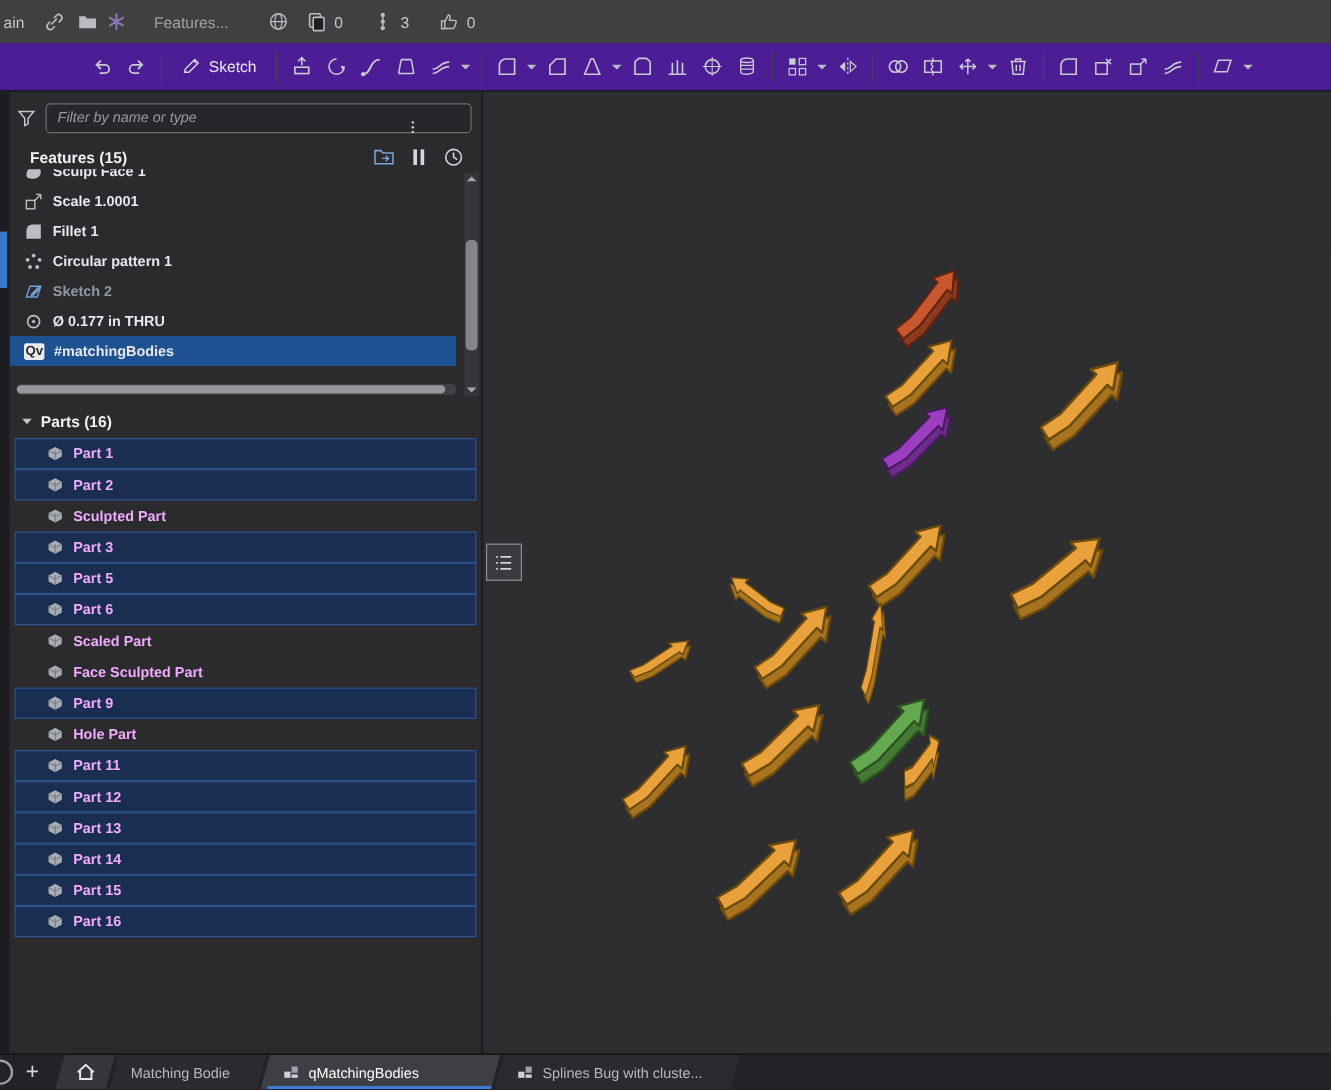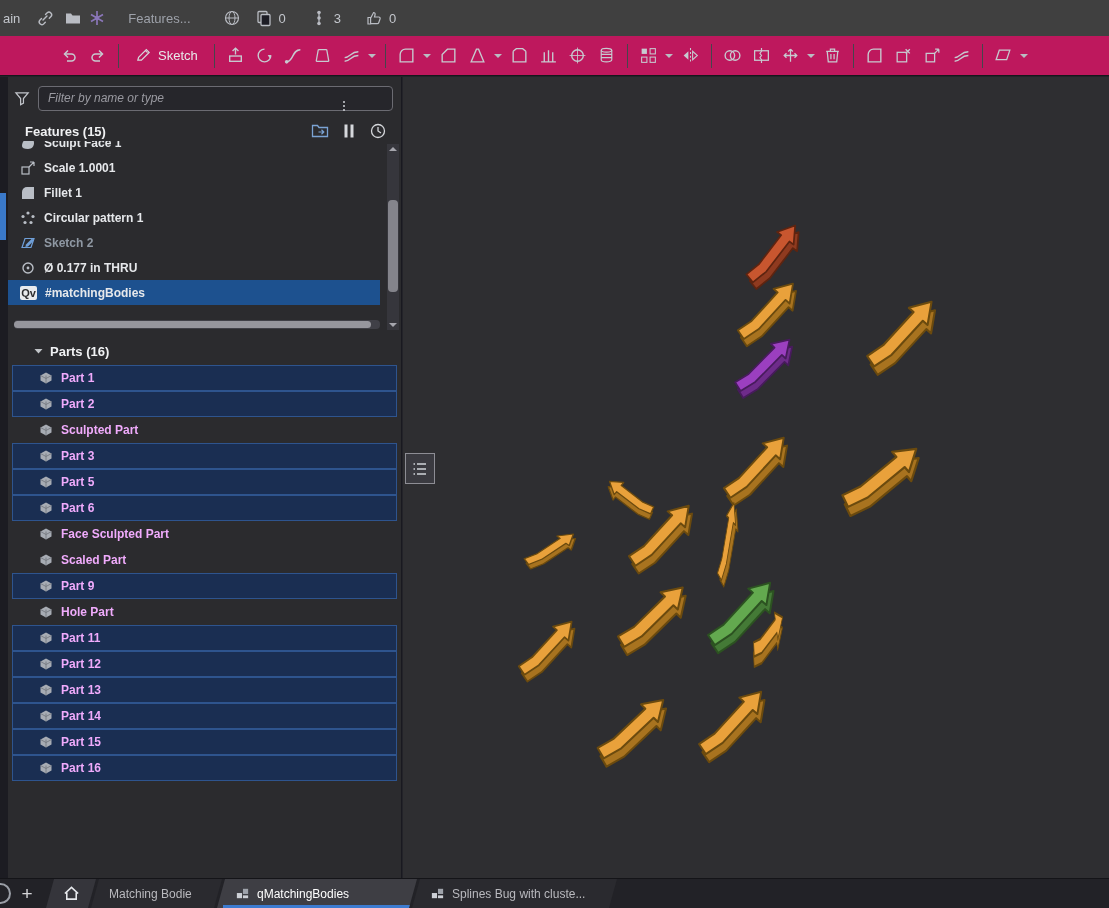--- a/index.html
+++ b/index.html
@@ -9,22 +9,22 @@
 
   
   .topbar { position:absolute; top:0; left:0; right:0; height:36px; background:#404040;
     display:flex; align-items:center; color:#c3c6cc; font-size:13px; }
   .topbar .crumb { margin-left:3px; color:#c3c6cc; }
   .tb-ic { display:inline-flex; align-items:center; justify-content:center; width:22px; height:22px; }
   .tb-count { display:inline-flex; align-items:center; gap:4px; color:#c3c6cc; }
   .doc-label { color:#9da1a9; margin:0 20px; }
 
   
-  .toolbar { position:absolute; top:36px; left:0; right:0; height:40px; background:#be185d;
-    border-bottom:1px solid #17171b; display:flex; align-items:center; padding-left:54px; }
+  .toolbar { position:absolute; top:36px; left:0; right:0; height:40px; background:#4c1d95;
+    border-bottom:1px solid #17171b; display:flex; align-items:center; padding-left:70px; }
   .tbtn { display:inline-flex; align-items:center; justify-content:center; width:29px; height:30px;
     border-radius:3px; cursor:pointer; }
   .tchev { display:inline-flex; align-items:center; justify-content:center; width:13px; height:30px; cursor:pointer; }
   .tsep { width:1px; height:24px; background:#45454c; margin:0 6px; flex:none; }
   .sketch-btn { display:inline-flex; align-items:center; gap:6px; height:30px; padding:0 10px;
     color:#e8e9eb; font-size:13px; cursor:pointer; border-radius:3px; }
 
   
   .left-strip { position:absolute; left:0; top:77px; width:8px; bottom:30px; background:#1c1c22; }
   .left-strip-blue { position:absolute; left:0; top:193px; width:6px; height:47px; background:#3a79c9; }
@@ -52,21 +52,21 @@
   .flabel.muted { color:#8f98a3; }
   .qv-badge { display:inline-flex; align-items:center; justify-content:center; width:17px; height:14px;
     background:#e8eaed; color:#2b2b2e; border-radius:2px; font-size:11px; font-weight:bold; flex:none; }
 
   .vscroll { position:absolute; right:2px; top:67px; width:12px; height:186px; background:#36363c; }
   .vthumb { position:absolute; left:1px; width:10px; top:56px; height:92px; background:#84848b; border-radius:4px; }
   .varrow { position:absolute; left:0; width:12px; height:10px; display:flex; align-items:center; justify-content:center; }
   .hscroll { position:absolute; left:6px; top:243px; width:366px; height:9px; background:#404047; border-radius:4px; }
   .hthumb { position:absolute; left:0; top:1px; height:7px; width:357px; background:#96969d; border-radius:4px; }
 
-  .parts-header { position:absolute; top:262px; left:0; right:0; height:24px; display:flex; align-items:center; gap:7px; padding-left:26px; cursor:pointer; }
+  .parts-header { position:absolute; top:262px; left:0; right:0; height:24px; display:flex; align-items:center; gap:7px; padding-left:10px; cursor:pointer; }
   .parts-title { font-size:13px; font-weight:bold; color:#f0f1f3; }
   .parts-list { position:absolute; top:288px; left:4px; width:385px; }
   .prow { display:flex; align-items:center; gap:8px; height:26px; padding-left:26px;
     border:1px solid transparent; cursor:pointer; }
   .prow.sel { background:#1a2e52; border-color:#2e548e; }
   .picon { display:inline-flex; width:14px; height:14px; flex:none; }
   .plabel { font-size:12px; font-weight:bold; color:#f0abfc; white-space:nowrap; }
 
   
   .viewport { position:absolute; left:403px; top:77px; right:0; bottom:30px; background:#2e2e31; }
@@ -529,30 +529,30 @@
           </span>
           <span class="plabel">Part 6</span>
         </div>
         <div class="prow">
           <span class="picon">
             <svg width="14" height="14" viewBox="0 0 14 14">
               <path d="M7 1.5L12.5 4.5v5L7 12.5 1.5 9.5v-5z" fill="#a7acb4"></path>
               <path d="M7 4.5v8M1.5 4.5l5.5 3 5.5-3" stroke="#70747b" stroke-width="0.8" fill="none"></path>
             </svg>
           </span>
+          <span class="plabel">Scaled Part</span>
+        </div>
+        <div class="prow">
+          <span class="picon">
+            <svg width="14" height="14" viewBox="0 0 14 14">
+              <path d="M7 1.5L12.5 4.5v5L7 12.5 1.5 9.5v-5z" fill="#a7acb4"></path>
+              <path d="M7 4.5v8M1.5 4.5l5.5 3 5.5-3" stroke="#70747b" stroke-width="0.8" fill="none"></path>
+            </svg>
+          </span>
           <span class="plabel">Face Sculpted Part</span>
-        </div>
-        <div class="prow">
-          <span class="picon">
-            <svg width="14" height="14" viewBox="0 0 14 14">
-              <path d="M7 1.5L12.5 4.5v5L7 12.5 1.5 9.5v-5z" fill="#a7acb4"></path>
-              <path d="M7 4.5v8M1.5 4.5l5.5 3 5.5-3" stroke="#70747b" stroke-width="0.8" fill="none"></path>
-            </svg>
-          </span>
-          <span class="plabel">Scaled Part</span>
         </div>
         <div class="prow sel">
           <span class="picon">
             <svg width="14" height="14" viewBox="0 0 14 14">
               <path d="M7 1.5L12.5 4.5v5L7 12.5 1.5 9.5v-5z" fill="#a7acb4"></path>
               <path d="M7 4.5v8M1.5 4.5l5.5 3 5.5-3" stroke="#70747b" stroke-width="0.8" fill="none"></path>
             </svg>
           </span>
           <span class="plabel">Part 9</span>
         </div>

